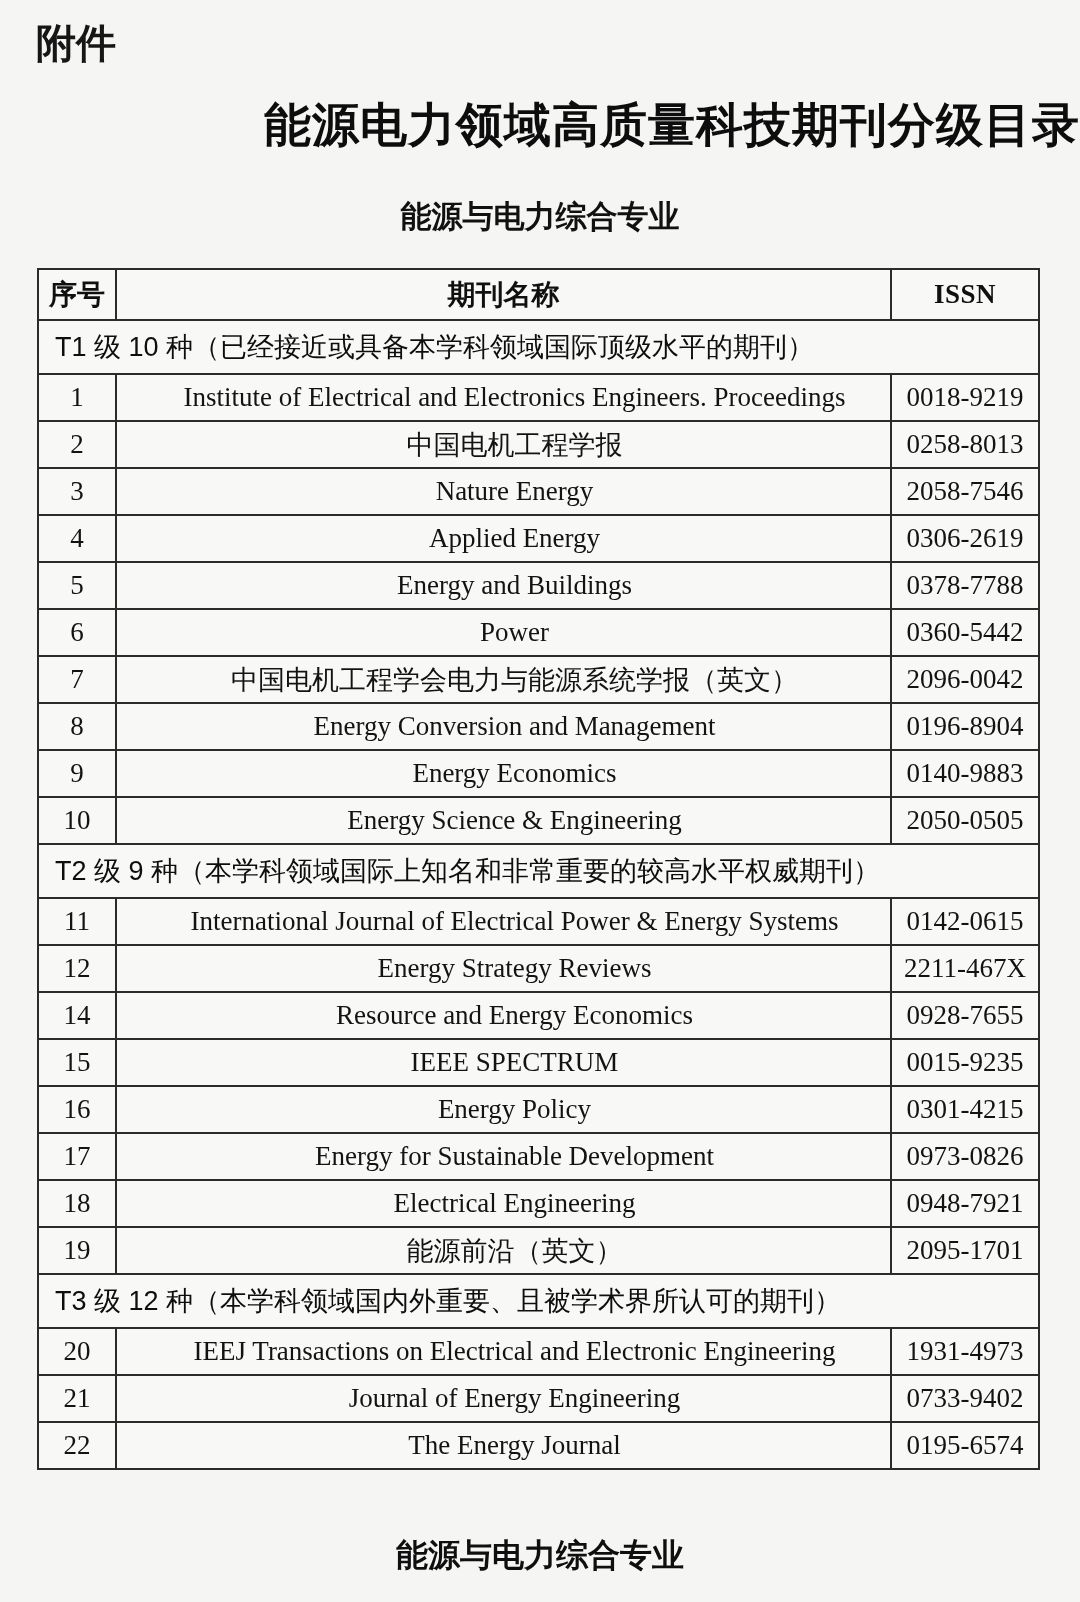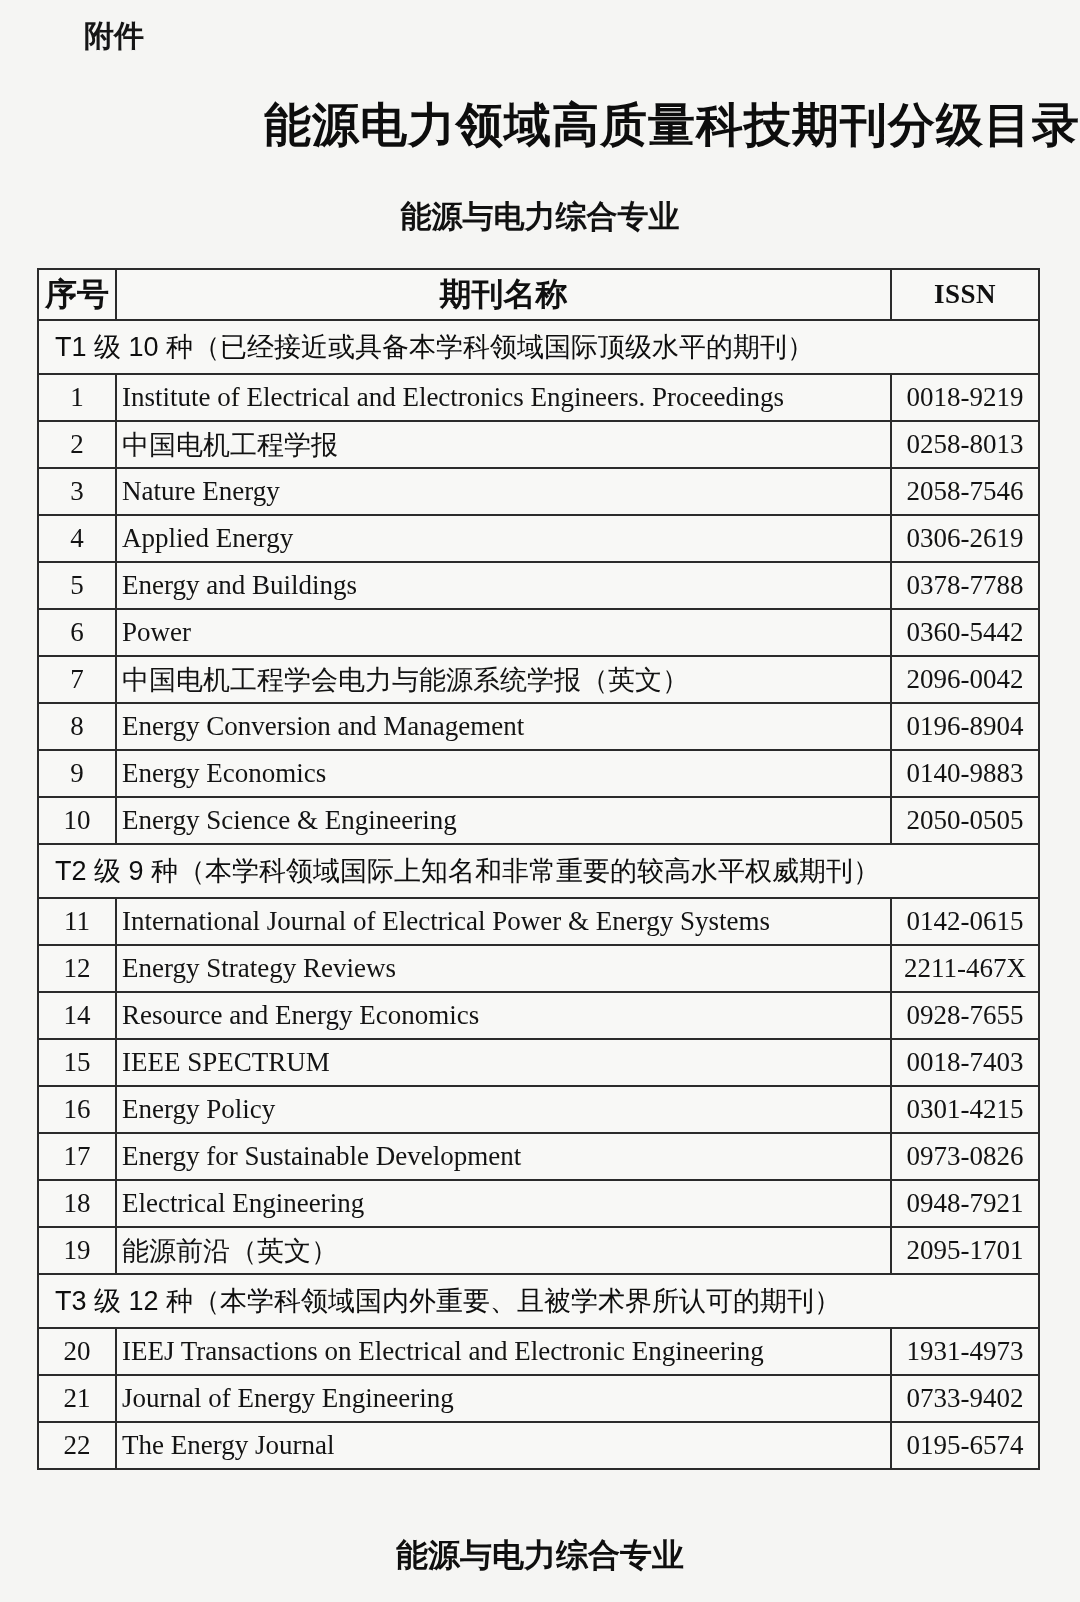--- a/index.html
+++ b/index.html
@@ -15,23 +15,22 @@
     font-family: "Liberation Serif", serif;
     overflow: hidden;
   }
 
   .attachment-label {
     position: absolute;
     left: 36px;
     top: 16px;
     font-family: "Liberation Sans", sans-serif;
     font-weight: 600;
-    font-size: 30px;
+    font-size: 40px;
     color: #161616;
-    margin-left: 48px;
   }
 
   .page-title {
     position: absolute;
     top: 94px;
     left: 0;
     width: 100%;
     text-align: right;
     font-family: "Liberation Serif", serif;
     font-weight: 700;
@@ -66,21 +65,21 @@
     border: 2px solid #2b2b2b;
     padding: 0;
     overflow: hidden;
     white-space: nowrap;
   }
 
   .journal-table thead th {
     height: 49px;
     font-family: "Liberation Sans", sans-serif;
     font-weight: 700;
-    font-size: 32px;
+    font-size: 28px;
     text-align: center;
     vertical-align: middle;
     color: #101010;
   }
   .journal-table thead th.issn-head {
     font-family: "Liberation Serif", serif;
     font-size: 27px;
     letter-spacing: 0.5px;
     margin-top: 43px;
   }
@@ -99,22 +98,22 @@
   tr.data-row td {
     height: 45px;
     font-size: 27px;
     vertical-align: middle;
     color: #131313;
   }
   tr.data-row td.cell-index {
     text-align: center;
   }
   tr.data-row td.cell-name {
-    text-align: left;
-    padding-left: 5px;
+    text-align: center;
+    padding-left: 22px;
   }
   tr.data-row td.cell-issn {
     text-align: center;
   }
 
   .page-footer {
     position: absolute;
     top: 1534px;
     left: 0;
     width: 100%;
@@ -231,21 +230,21 @@
 
   <tr class="data-row">
     <td class="cell-index">14</td>
     <td class="cell-name">Resource and Energy Economics</td>
     <td class="cell-issn">0928-7655</td>
   </tr>
 
   <tr class="data-row">
     <td class="cell-index">15</td>
     <td class="cell-name">IEEE SPECTRUM</td>
-    <td class="cell-issn">0018-7403</td>
+    <td class="cell-issn">0015-9235</td>
   </tr>
 
   <tr class="data-row">
     <td class="cell-index">16</td>
     <td class="cell-name">Energy Policy</td>
     <td class="cell-issn">0301-4215</td>
   </tr>
 
   <tr class="data-row">
     <td class="cell-index">17</td>

